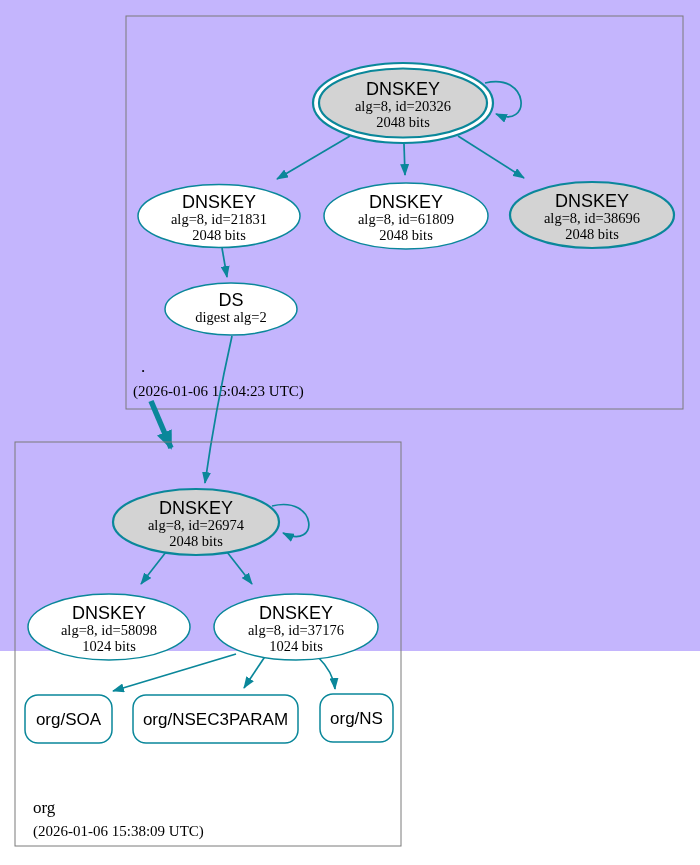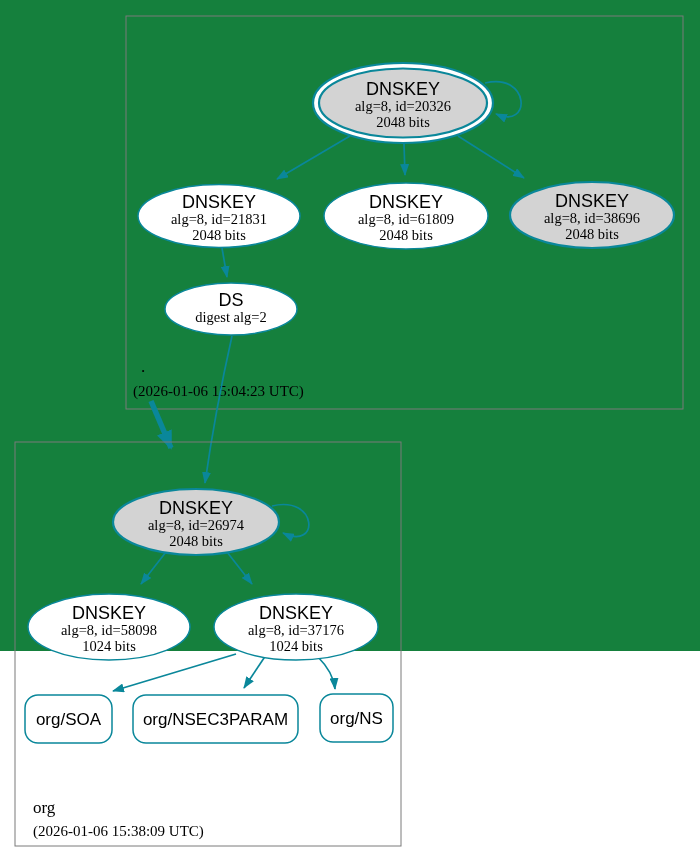--- a/index.html
+++ b/index.html
@@ -7,21 +7,21 @@
     padding: 0;
     background: #ffffff;
     width: 700px;
     height: 865px;
     overflow: hidden;
   }
   .canvas-wrap {
     position: relative;
     width: 700px;
     height: 651px;
-    background: #15803d;
+    background: #c4b5fd;
   }
   svg { display: block; }
   .zone-box {
     fill: none;
     stroke: #7a7a7a;
     stroke-width: 1;
   }
   .edge {
     fill: none;
     stroke: #0a879a;

